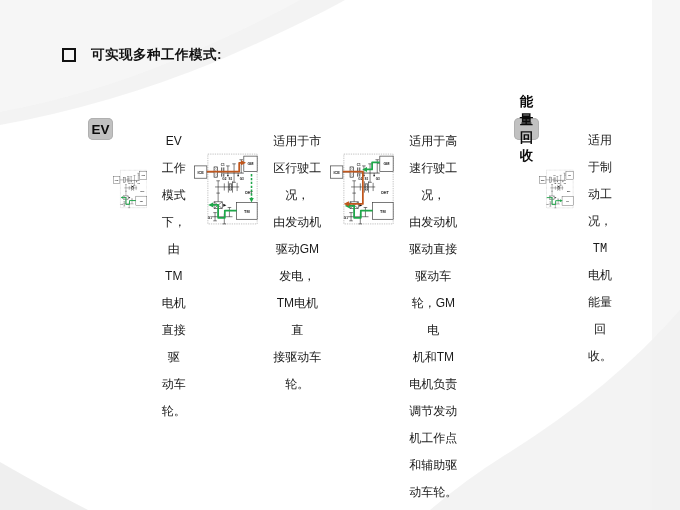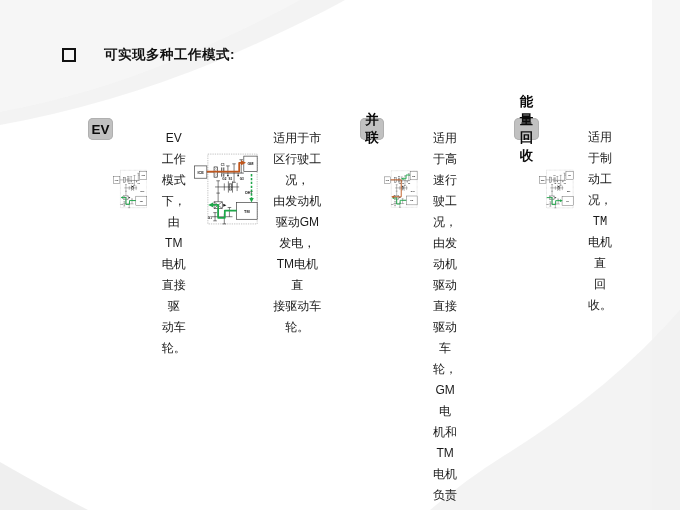--- a/index.html
+++ b/index.html
@@ -5,39 +5,39 @@
   html,body{margin:0;padding:0;}
   body{
     width:680px;height:510px;position:relative;overflow:hidden;
     background:#ffffff;
     font-family:"Liberation Sans","DejaVu Sans",sans-serif;
     color:#111;
   }
   .bg-deco{position:absolute;inset:0;z-index:0;pointer-events:none;}
   .slide{position:absolute;inset:0;z-index:1;}
 
-  .title-row{position:absolute;left:62px;top:46px;display:flex;align-items:center;gap:28px;}
+  .title-row{position:absolute;left:62px;top:46px;display:flex;align-items:center;gap:15px;}
   .bullet-square{width:10px;height:10px;border:2.2px solid #111;background:transparent;flex:0 0 auto;}
   .title-text{font-size:13.5px;font-weight:bold;letter-spacing:.5px;}
 
   .columns{position:absolute;left:58px;top:118px;display:flex;}
   .col{width:128px;margin-right:8px;display:flex;flex-direction:row;text-align:center;}
   .col:nth-child(4){margin-left:18px;font-family:Liberation Mono, monospace;}
   .mode-header{
     width:90px;height:22px;margin:0 0 6px 30px;
     background:var(--header-bg,#c1c1c1);
     border-radius:5px;
     display:flex;align-items:center;justify-content:center;
     font-weight:bold;font-size:13.5px;color:#0a0a0a;
     box-shadow:0 0 0 1px #b0b0b0 inset;
   }
   .schematic{display:block;}
   .mode-desc{
     margin-top:10px;padding-left:14px;
-    font-size:12px;line-height:21px;color:#1a1a1a;
+    font-size:12px;line-height:27px;color:#1a1a1a;
     white-space:pre-line;
   }
 
   .fg{stroke:var(--flow-green,#1fa74a);fill:none;stroke-width:3.4;stroke-linejoin:round;}
   .fo{stroke:var(--flow-orange,#c0561c);fill:none;stroke-width:3.4;stroke-linejoin:round;}
   .dashline{stroke-dasharray:4.5 3;stroke-width:3;}
   .mg{fill:var(--flow-green,#1fa74a);}
   .mo{fill:var(--flow-orange,#c0561c);}
 </style>
 </head>
@@ -167,21 +167,20 @@
         <polyline class="fg" points="83,113 60,113 60,127 47,127 47,102 37,102" marker-end="url(#ah-g)"></polyline>
       </svg>
       <div class="mode-desc">适用于市区行驶工
 况，
 由发动机驱动GM
 发电，TM电机直
 接驱动车轮。</div>
     </div>
 
     <div class="col">
-      <div class="mode-header">并联</div>
       <svg class="schematic" width="126" height="142" viewBox="0 0 126 142">
         <use href="#baseSchematic" xlink:href="#baseSchematic"></use>
         <polyline class="fg" points="97,19 82,19 82,33 72,33" marker-end="url(#ah-g)"></polyline>
         <polyline class="fg" points="83,113 60,113 60,127 47,127 47,104 38,104" marker-end="url(#ah-g)"></polyline>
         <polyline class="fo" points="25,37 64,37 64,100 36,100" marker-end="url(#ah-o)"></polyline>
       </svg>
       <div class="mode-desc">适用于高速行驶工
 况，
 由发动机驱动直接
 驱动车轮，GM电
@@ -191,18 +190,18 @@
     </div>
 
     <div class="col">
       <div class="mode-header">能量回收</div>
       <svg class="schematic" width="126" height="142" viewBox="0 0 126 142">
         <use href="#baseSchematic" xlink:href="#baseSchematic"></use>
         <polyline class="fg" points="28,102 47,102 47,127 60,127 60,113 76,113" marker-end="url(#ah-g)"></polyline>
       </svg>
       <div class="mode-desc">适用于制动工
 况，
-TM电机直
+TM电机能量
 回收。</div>
     </div>
 
   </div>
 </div>
 
 </body></html>

